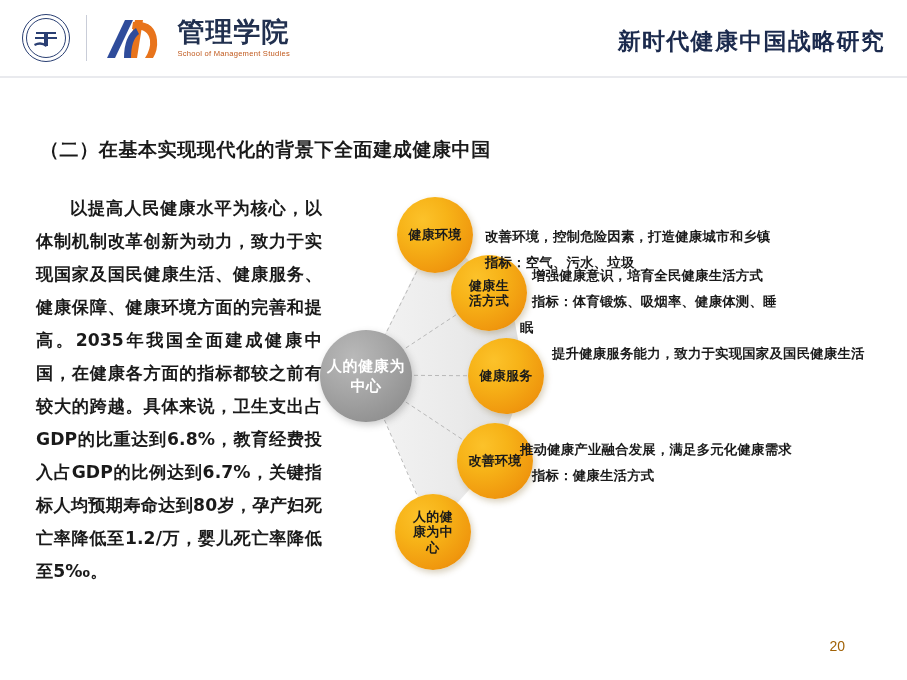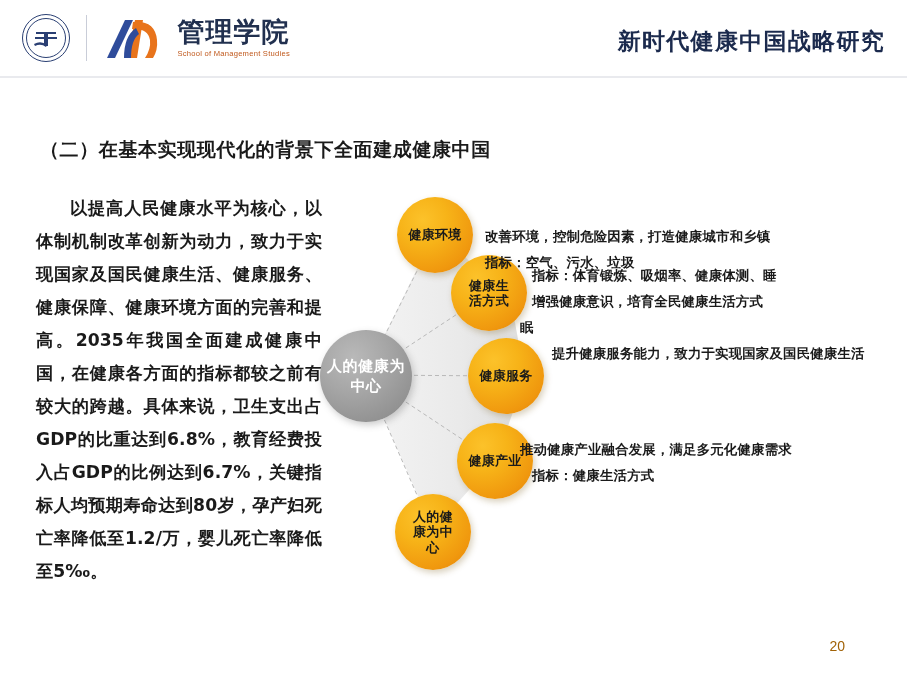--- a/index.html
+++ b/index.html
@@ -240,37 +240,37 @@
 
   <div class="node-circle node-orange" style="left:451px; top:255px; width:76px; height:76px; padding:0 12px;">
     <span>健康生活方式</span>
   </div>
 
   <div class="node-circle node-orange" style="left:468px; top:338px; width:76px; height:76px;">
     <span>健康服务</span>
   </div>
 
   <div class="node-circle node-orange" style="left:457px; top:423px; width:76px; height:76px;">
-    <span>健康产业</span>
+    <span>改善环境</span>
   </div>
 
   <div class="node-circle node-orange" style="left:395px; top:494px; width:76px; height:76px; padding:0 12px;">
     <span>人的健康为中心</span>
   </div>
 
 </div>
 
 <div class="desc-block" style="left:485px; top:186px; width:400px;margin-top:38px;">
   <div>改善环境，控制危险因素，打造健康城市和乡镇</div>
   <div>指标：空气、污水、垃圾</div>
 </div>
 
 <div class="desc-block" style="left:520px; top:263px; width:380px;">
+  <div class="desc-line-indent">增强健康意识，培育全民健康生活方式</div>
   <div class="desc-line-indent">指标：体育锻炼、吸烟率、健康体测、睡</div>
-  <div class="desc-line-indent">增强健康意识，培育全民健康生活方式</div>
   <div>眠</div>
 </div>
 
 <div class="desc-block" style="left:552px; top:341px; width:350px;">
   <div>提升健康服务能力，致力于实现国家及国民健康生活</div>
 </div>
 
 <div class="desc-block" style="left:512px; top:437px; width:360px;margin-left:8px;">
   <div>推动健康产业融合发展，满足多元化健康需求</div>
   <div class="desc-line-indent">指标：健康生活方式</div>

